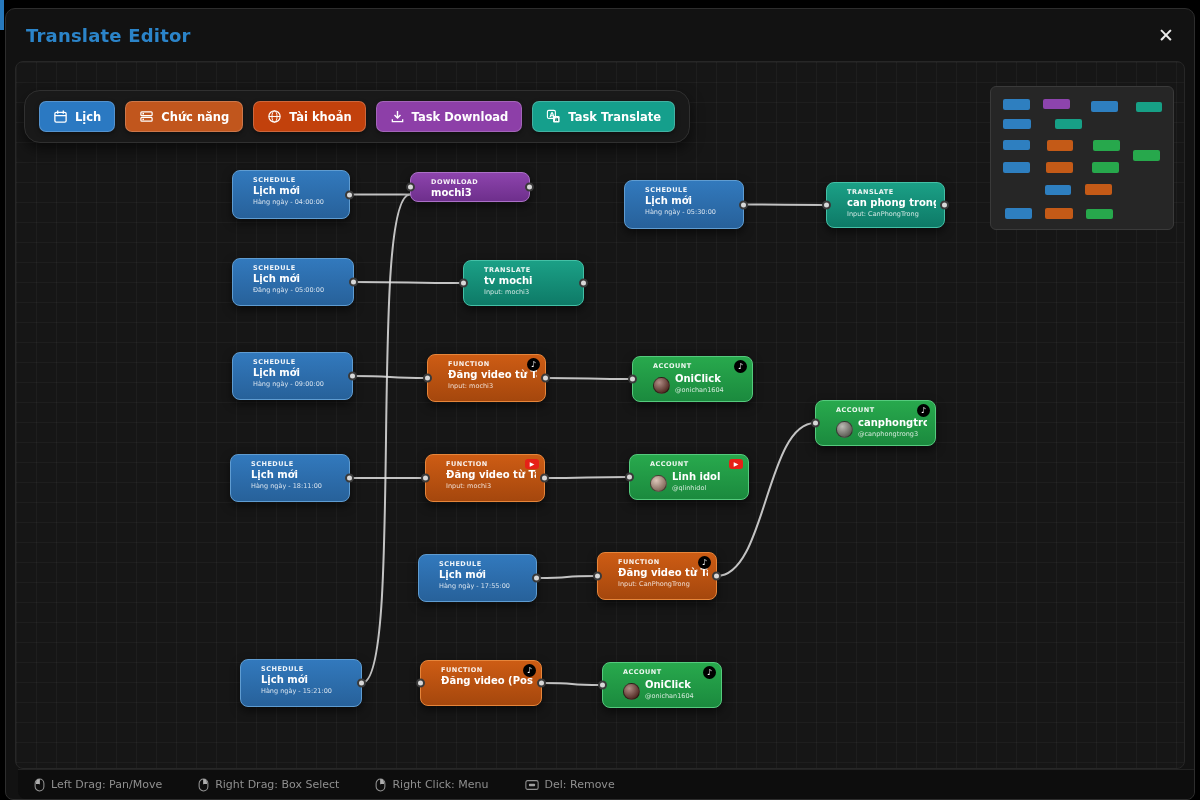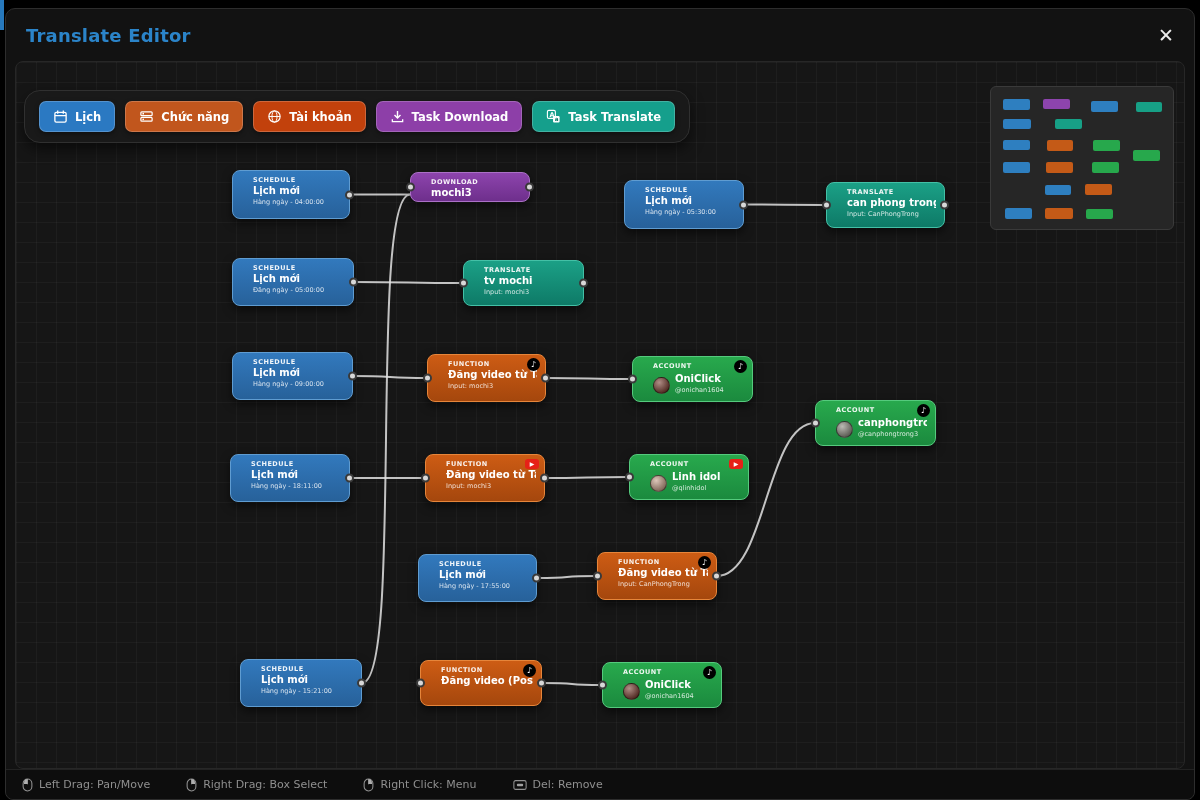--- a/index.html
+++ b/index.html
@@ -68,21 +68,21 @@
     padding:7px 13px;border-radius:7px;border:1px solid rgba(255,255,255,.2);cursor:pointer;
     box-shadow:0 2px 5px rgba(0,0,0,.4);white-space:nowrap;
   }
   .tico{display:flex;align-items:center;}
   .minimap{
     position:absolute;left:974px;top:24px;width:184px;height:144px;z-index:5;
     background:#262626;border:1px solid #3a3a3a;border-radius:6px;box-sizing:border-box;cursor:pointer;
   }
   .mini{position:absolute;border-radius:2px;}
   .statusbar{
-    position:absolute;left:0;right:0;bottom:0;height:30px;background:#0d0d0d;
+    position:absolute;left:12px;right:0;bottom:0;height:30px;background:#0d0d0d;
     border-top:1px solid #222;border-radius:0 0 8px 8px;
     display:flex;align-items:center;gap:36px;padding:0 16px;box-sizing:border-box;
     color:#8f8f8f;font-size:11px;
   }
   .status-item{display:flex;align-items:center;gap:6px;}
   .sico{display:flex;align-items:center;opacity:.85;}
 </style>
 </head>
 <body>
 

